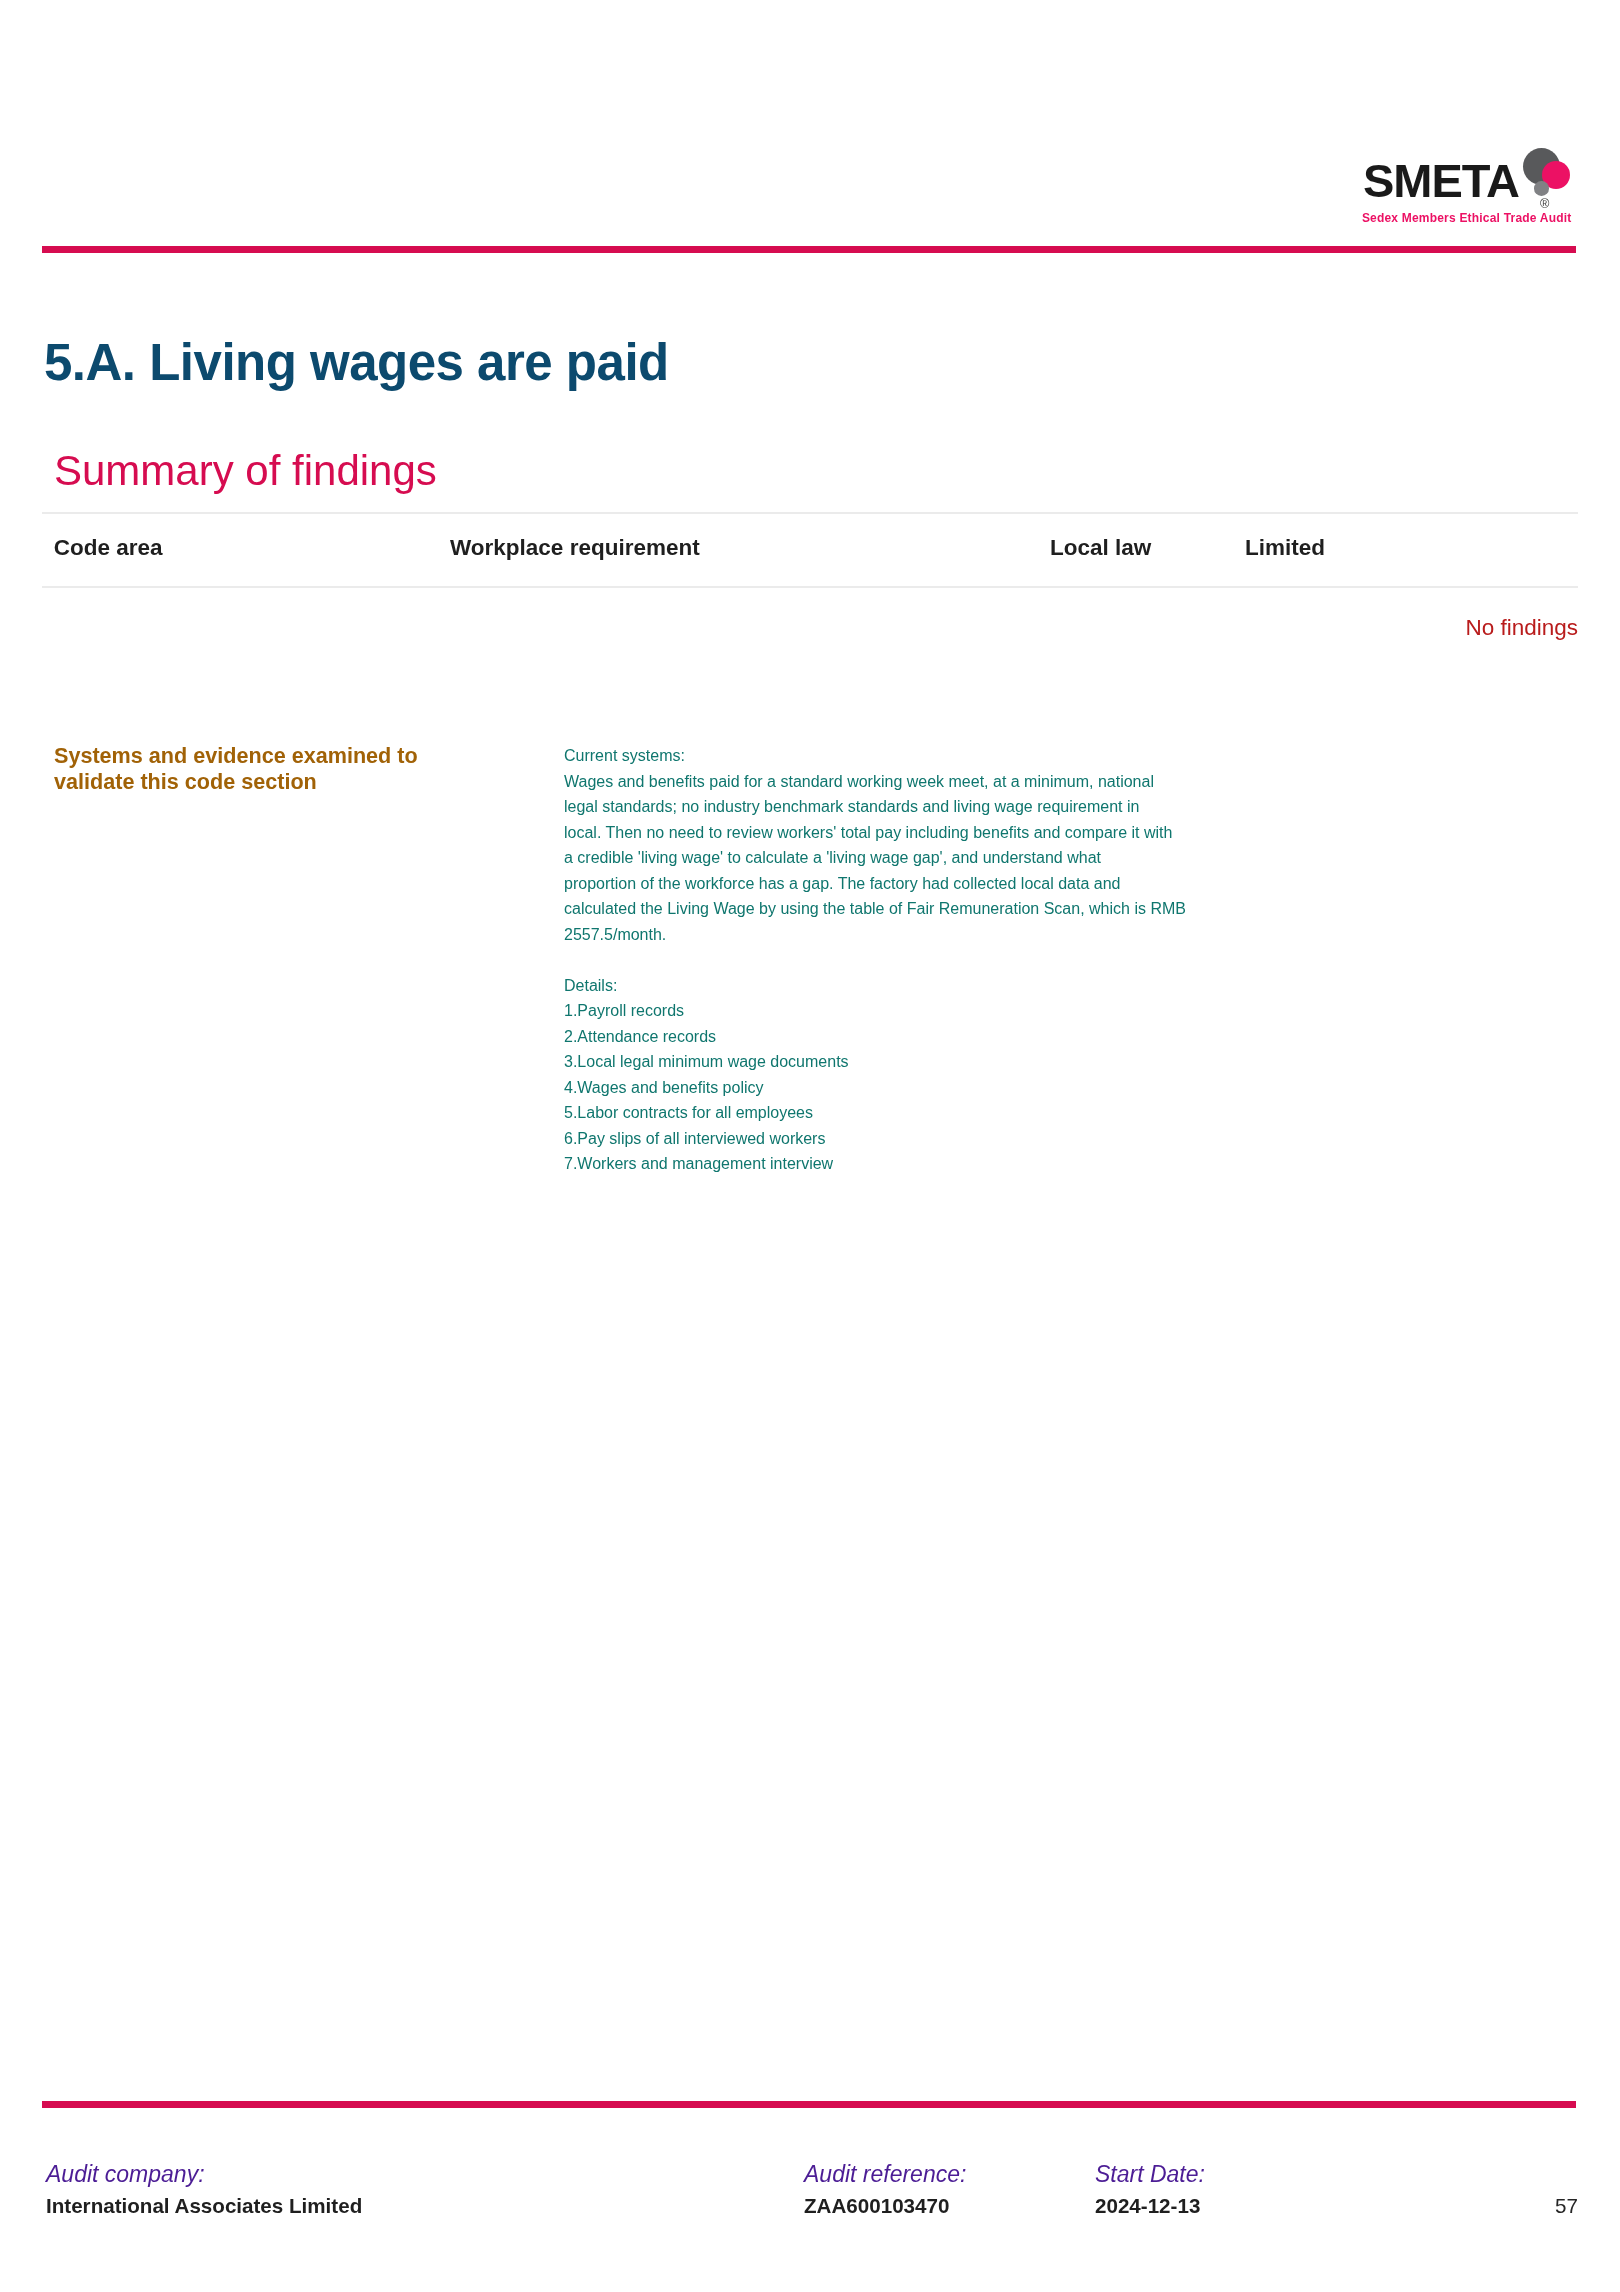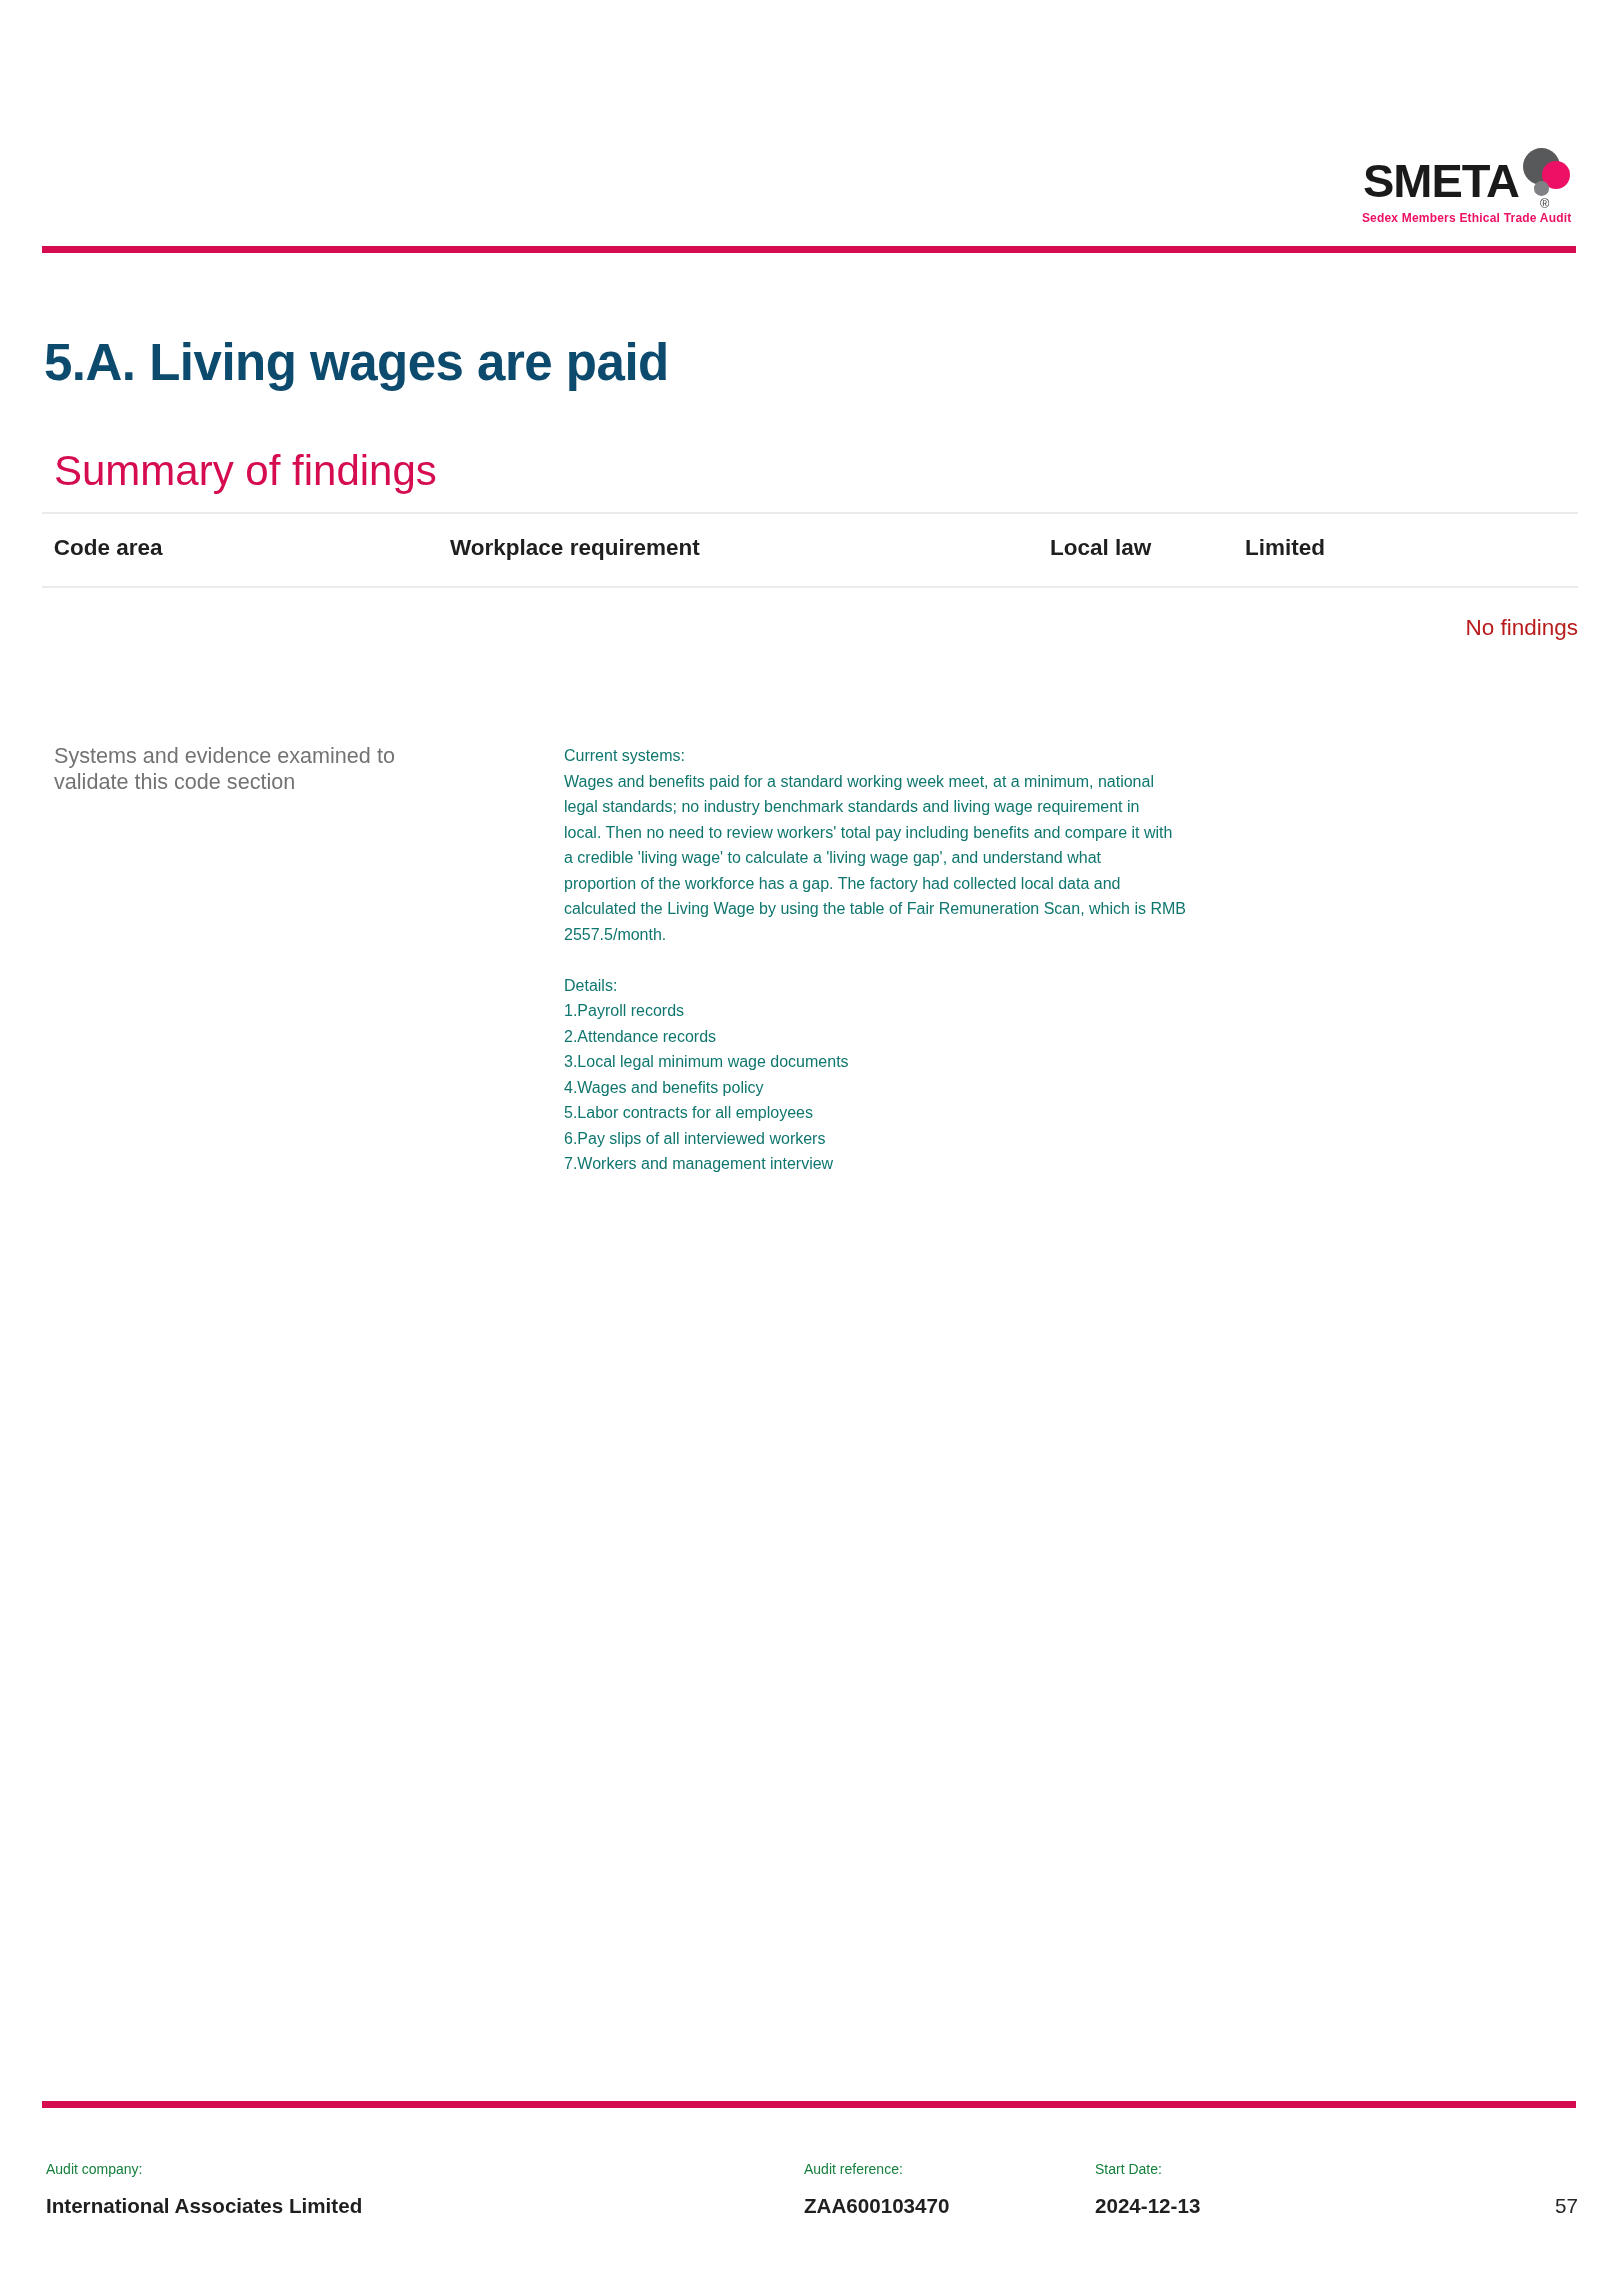--- a/index.html
+++ b/index.html
@@ -60,31 +60,31 @@
   .th-locallaw { left: 1008px; }
   .th-finding { left: 1203px; }
   .no-findings {
     position: absolute; left: 42px; top: 585px; width: 1536px;
     text-align: right; font-size: 22.5px; color: #b91c1c;
   }
 
   
   .sys-label {
     position: absolute; left: 54px; top: 713px; width: 421px;
-    font-size: 21.6px; font-weight: 400; line-height: 25.5px; color: #737373;
+    font-size: 21.6px; font-weight: 700; line-height: 25.5px; color: #a16207;
   }
   .sys-body {
     position: absolute; left: 564px; top: 713px; width: 1054px;
     font-size: 16px; line-height: 25.5px; color: #0f766e;
   }
   .sys-body .pre { white-space: pre-line; }
   .gap26 { height: 25.5px; }
 
   
-  .f-label { position: absolute; top: 2131px; font-size: 14px; color: #15803d; }
+  .f-label { position: absolute; top: 2131px; font-size: 23px; color: #4c1d95; font-style: italic; }
   .f-value { position: absolute; top: 2164px; font-size: 20.6px; font-weight: 700; color: #1f1f1f; }
   .f-col1 { left: 46px; }
   .f-col2 { left: 804px; text-align: center; }
   .f-col3 { left: 1095px; }
   .page-num { position: absolute; right: 42px; top: 2164px; font-size: 20.6px; font-weight: 400; color: #262626; }
 </style>
 </head>
 <body>
 
 <div class="page">

